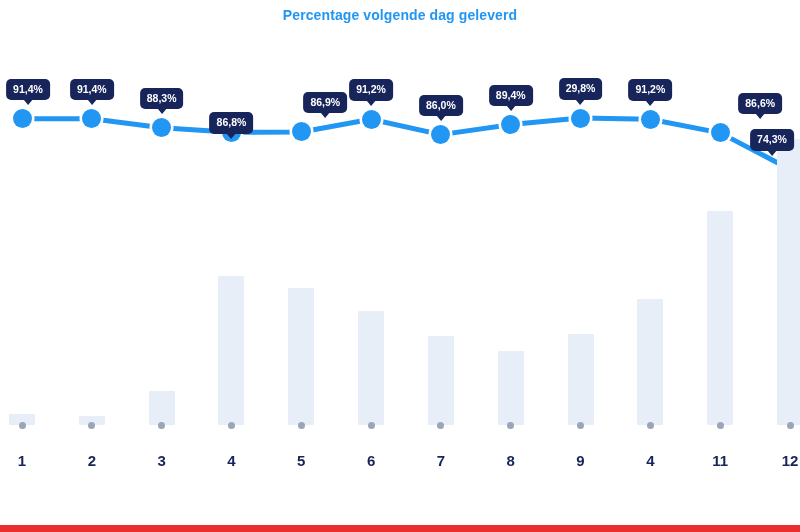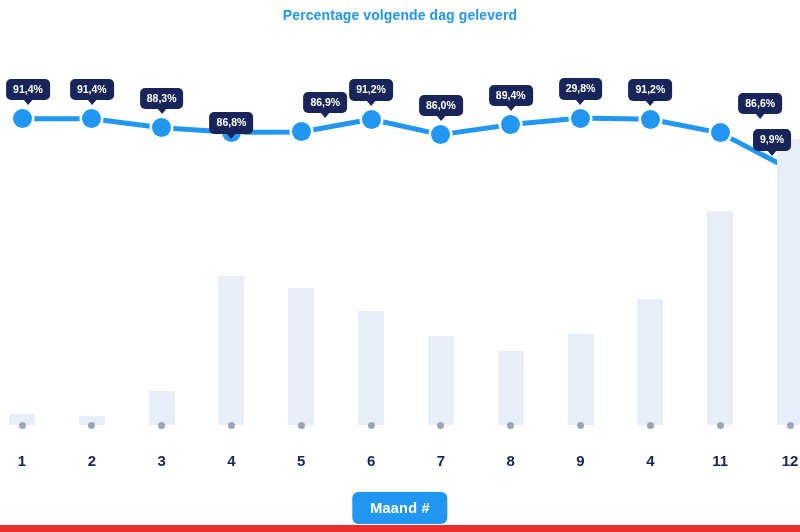--- a/index.html
+++ b/index.html
@@ -196,28 +196,27 @@
       <div class="xlabel" style="left: 301.273px;">5</div>
       <div class="xlabel" style="left: 371.091px;">6</div>
       <div class="xlabel" style="left: 440.909px;">7</div>
       <div class="xlabel" style="left: 510.727px;">8</div>
       <div class="xlabel" style="left: 580.545px;">9</div>
       <div class="xlabel" style="left: 650.364px;">4</div>
       <div class="xlabel" style="left: 720.182px;">11</div>
       <div class="xlabel" style="left: 790px;">12</div>
     </div>
 
-  <div class="axis-pill">Maand #</div>
 
   <div class="bottom-strip"></div>
 <div class="callout" style="left: 28px; top: 78.656px;">91,4%</div>
     <div class="callout" style="left: 91.8182px; top: 78.656px;">91,4%</div>
     <div class="callout" style="left: 161.636px; top: 87.832px;">88,3%</div>
     <div class="callout" style="left: 231.455px; top: 92.272px; margin-top: 20px;">86,8%</div>
     <div class="callout" style="left: 301.273px; top: 91.976px; margin-left: 24px;">86,9%</div>
     <div class="callout" style="left: 371.091px; top: 79.248px;">91,2%</div>
     <div class="callout" style="left: 440.909px; top: 94.64px;">86,0%</div>
     <div class="callout" style="left: 510.727px; top: 84.576px;">89,4%</div>
     <div class="callout" style="left: 580.545px; top: 78.064px;">29,8%</div>
     <div class="callout" style="left: 650.364px; top: 79.248px;">91,2%</div>
     <div class="callout" style="left: 720.182px; top: 92.864px; margin-left: 40px;">86,6%</div>
-    <div class="callout" style="left: 772px; top: 129.272px;">9,9%</div>
+    <div class="callout" style="left: 772px; top: 129.272px;">74,3%</div>
   </div>
 
 </body></html>

